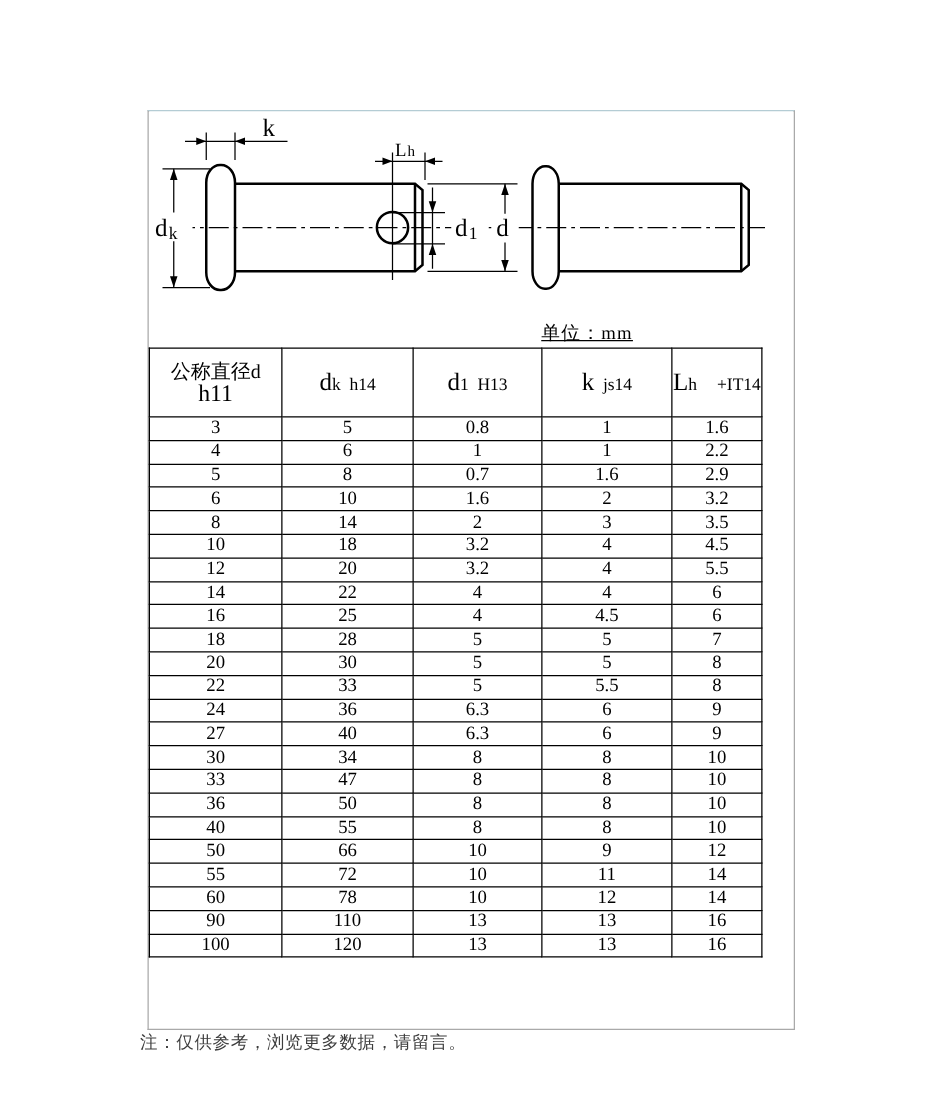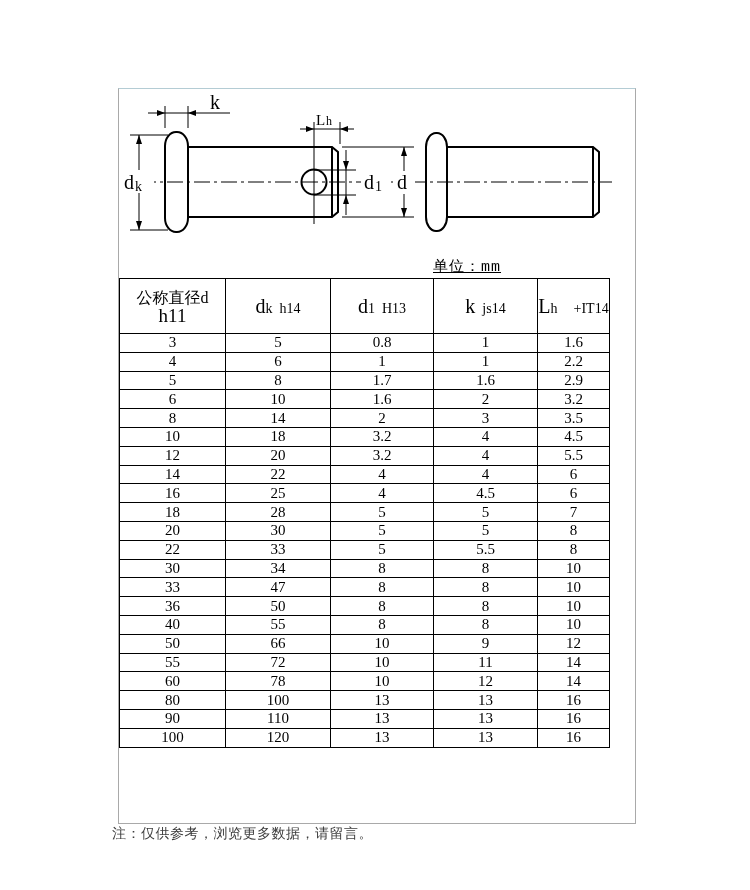--- a/index.html
+++ b/index.html
@@ -21,21 +21,21 @@
   .cl{fill:none;stroke:#000;stroke-width:1;stroke-dasharray:16 4 3 4;}
   .arr{fill:#000;stroke:none;}
   .lbl{font-family:"Liberation Serif",serif;font-size:20px;fill:#000;}
   .sub{font-family:"Liberation Serif",serif;font-size:14px;fill:#000;}
   .lbl-s{font-family:"Liberation Serif",serif;font-size:15px;fill:#000;}
   .sub-s{font-family:"Liberation Serif",serif;font-size:12px;fill:#000;}
 
   .unit{
     position:absolute;left:433px;top:257px;
     font-size:15px;text-decoration:underline;letter-spacing:1px;
-    font-family:Liberation Mono, monospace;
+    font-family:Liberation Serif, serif;
   }
   table.spec{
     position:absolute;left:119px;top:278px;width:490px;
     border-collapse:collapse;table-layout:fixed;
     font-family:"Liberation Serif",serif;
   }
   .spec th,.spec td{border:1px solid #000;text-align:center;padding:0;vertical-align:middle;}
   .spec thead tr{height:55px;}
   .spec tbody tr{height:18.8px;}
   .spec td{font-size:15px;line-height:1;}
@@ -158,21 +158,21 @@
       <tr>
         <td>4</td>
         <td>6</td>
         <td>1</td>
         <td>1</td>
         <td>2.2</td>
       </tr>
       <tr>
         <td>5</td>
         <td>8</td>
-        <td>1.7</td>
+        <td>0.7</td>
         <td>1.6</td>
         <td>2.9</td>
       </tr>
       <tr>
         <td>6</td>
         <td>10</td>
         <td>1.6</td>
         <td>2</td>
         <td>3.2</td>
       </tr>
@@ -226,20 +226,34 @@
         <td>8</td>
       </tr>
       <tr>
         <td>22</td>
         <td>33</td>
         <td>5</td>
         <td>5.5</td>
         <td>8</td>
       </tr>
       <tr>
+        <td>24</td>
+        <td>36</td>
+        <td>6.3</td>
+        <td>6</td>
+        <td>9</td>
+      </tr>
+      <tr>
+        <td>27</td>
+        <td>40</td>
+        <td>6.3</td>
+        <td>6</td>
+        <td>9</td>
+      </tr>
+      <tr>
         <td>30</td>
         <td>34</td>
         <td>8</td>
         <td>8</td>
         <td>10</td>
       </tr>
       <tr>
         <td>33</td>
         <td>47</td>
         <td>8</td>
@@ -273,27 +287,20 @@
         <td>10</td>
         <td>11</td>
         <td>14</td>
       </tr>
       <tr>
         <td>60</td>
         <td>78</td>
         <td>10</td>
         <td>12</td>
         <td>14</td>
-      </tr>
-      <tr>
-        <td>80</td>
-        <td>100</td>
-        <td>13</td>
-        <td>13</td>
-        <td>16</td>
       </tr>
       <tr>
         <td>90</td>
         <td>110</td>
         <td>13</td>
         <td>13</td>
         <td>16</td>
       </tr>
       <tr>
         <td>100</td>

